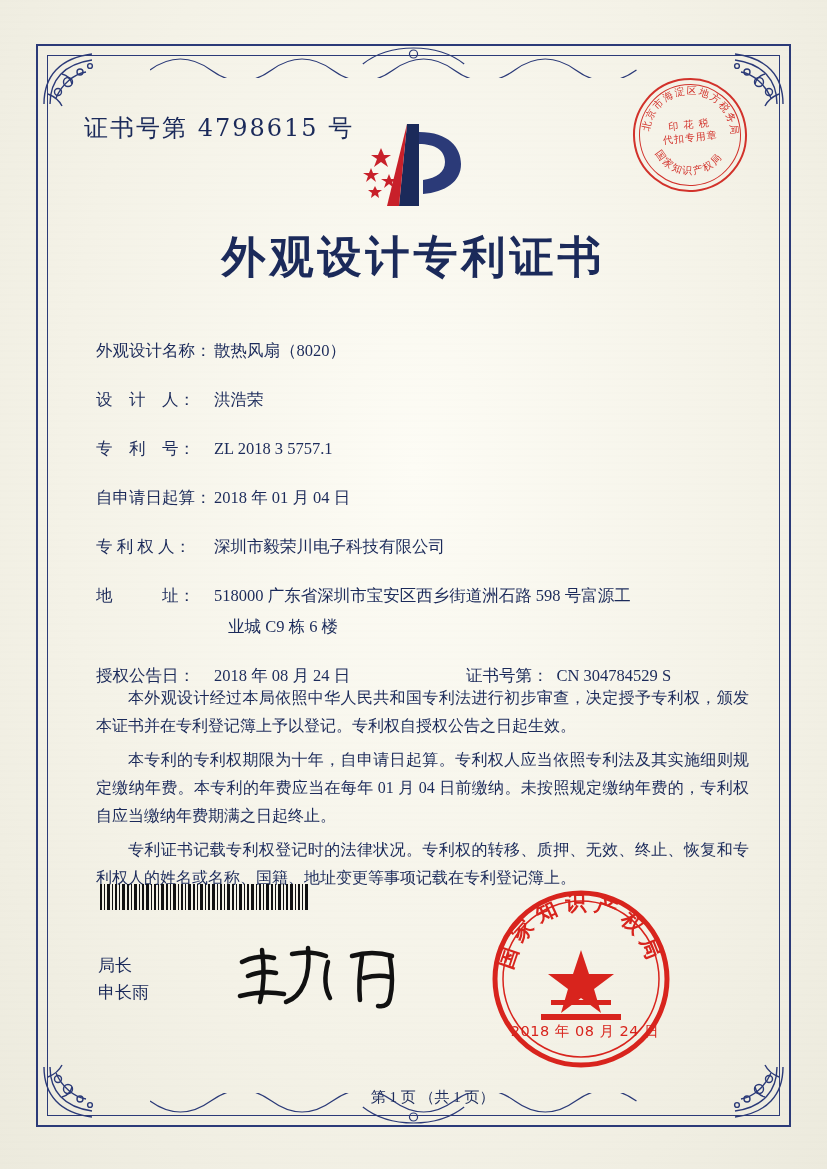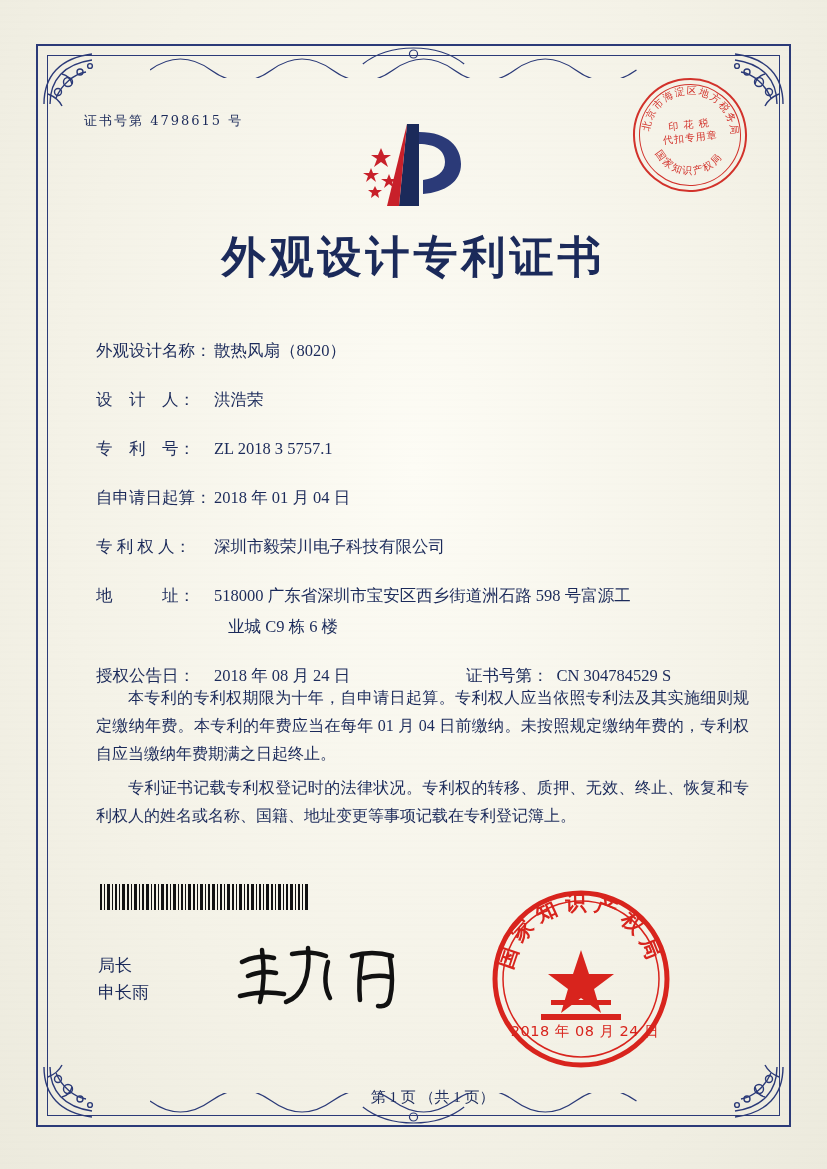--- a/index.html
+++ b/index.html
@@ -42,21 +42,21 @@
   .topedge{
     position:absolute;left:150px;right:150px;top:44px;height:34px;color:#2b3a78;
   }
   .botedge{
     position:absolute;left:150px;right:150px;bottom:42px;height:34px;color:#2b3a78;transform:scaleY(-1);
   }
   .topedge svg,.botedge svg{width:100%;height:100%;display:block;}
 
   .cert-no{
     position:absolute;left:84px;top:112px;
-    font-size:13px;letter-spacing:2px;color:#1b2a5a;
+    font-size:24px;letter-spacing:2px;color:#1b2a5a;
     font-family:"DejaVu Serif",serif;
   }
 
   
   .logo{
     position:absolute;left:345px;top:110px;width:140px;height:110px;
   }
   .logo svg{width:100%;height:100%;}
 
   
@@ -318,20 +318,21 @@
       </div>
       <div class="right">
         <div class="flabel">证书号第：</div>
         <div class="fval">CN 304784529 S</div>
       </div>
     </div>
 
   </div>
 
   <div class="body-text">
+    <p>本外观设计经过本局依照中华人民共和国专利法进行初步审查，决定授予专利权，颁发本证书并在专利登记簿上予以登记。专利权自授权公告之日起生效。</p>
     <p>本专利的专利权期限为十年，自申请日起算。专利权人应当依照专利法及其实施细则规定缴纳年费。本专利的年费应当在每年 01 月 04 日前缴纳。未按照规定缴纳年费的，专利权自应当缴纳年费期满之日起终止。</p>
     <p>专利证书记载专利权登记时的法律状况。专利权的转移、质押、无效、终止、恢复和专利权人的姓名或名称、国籍、地址变更等事项记载在专利登记簿上。</p>
   </div>
 
   <div class="barcode">
     <svg viewBox="0 0 212 26" preserveAspectRatio="none">
       <g fill="#111">
         <rect x="0" y="0" width="2" height="26"></rect>
           <rect x="4" y="0" width="1" height="26"></rect>
         <rect x="7" y="0" width="3" height="26"></rect>

